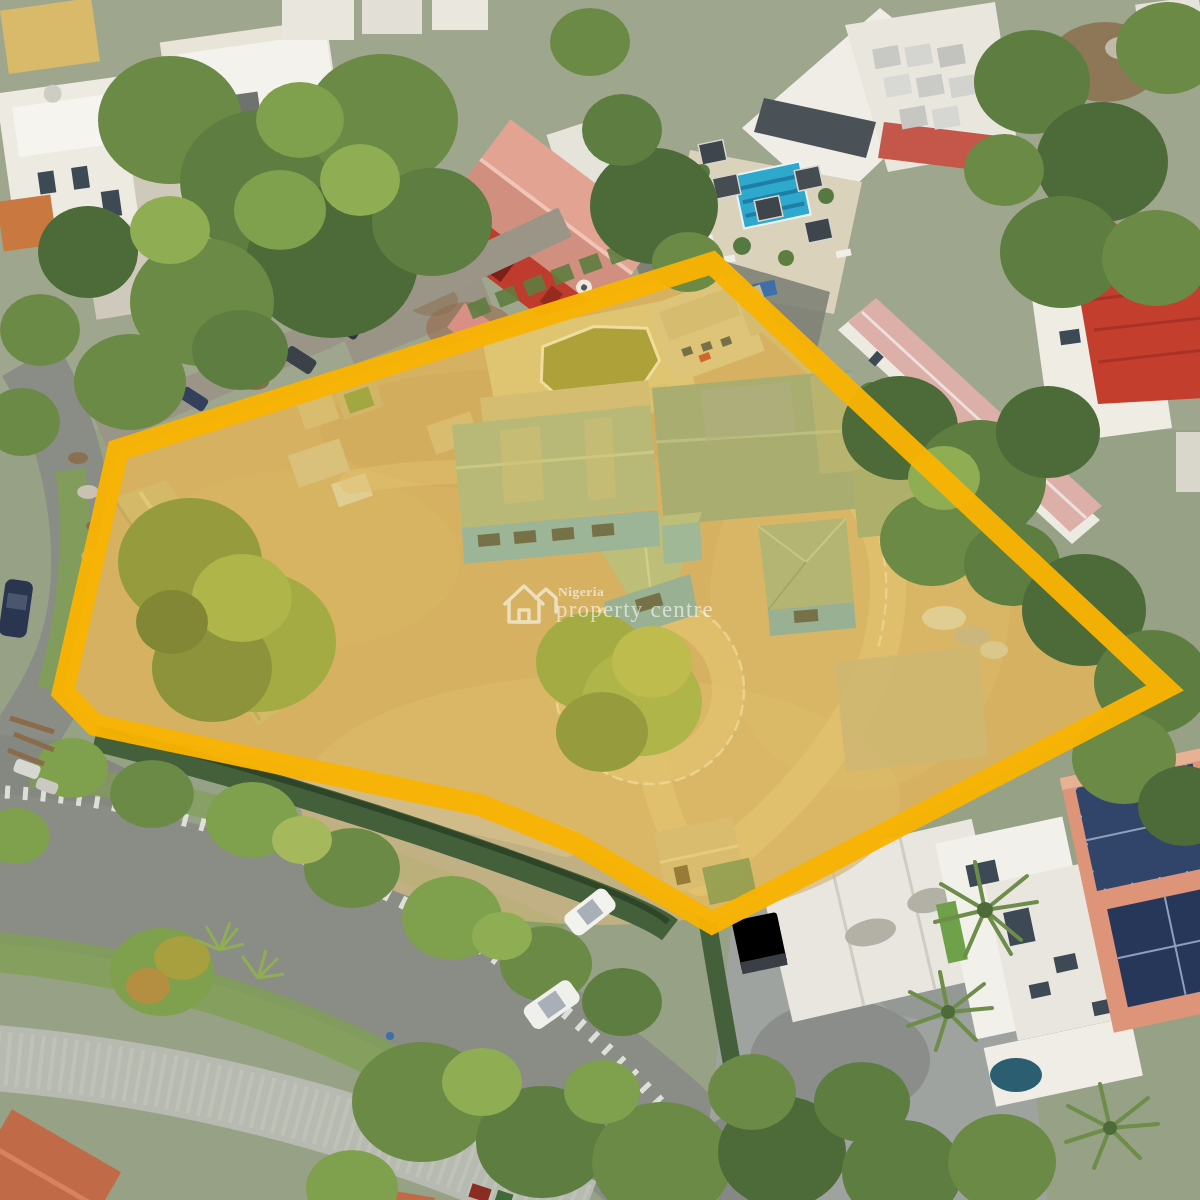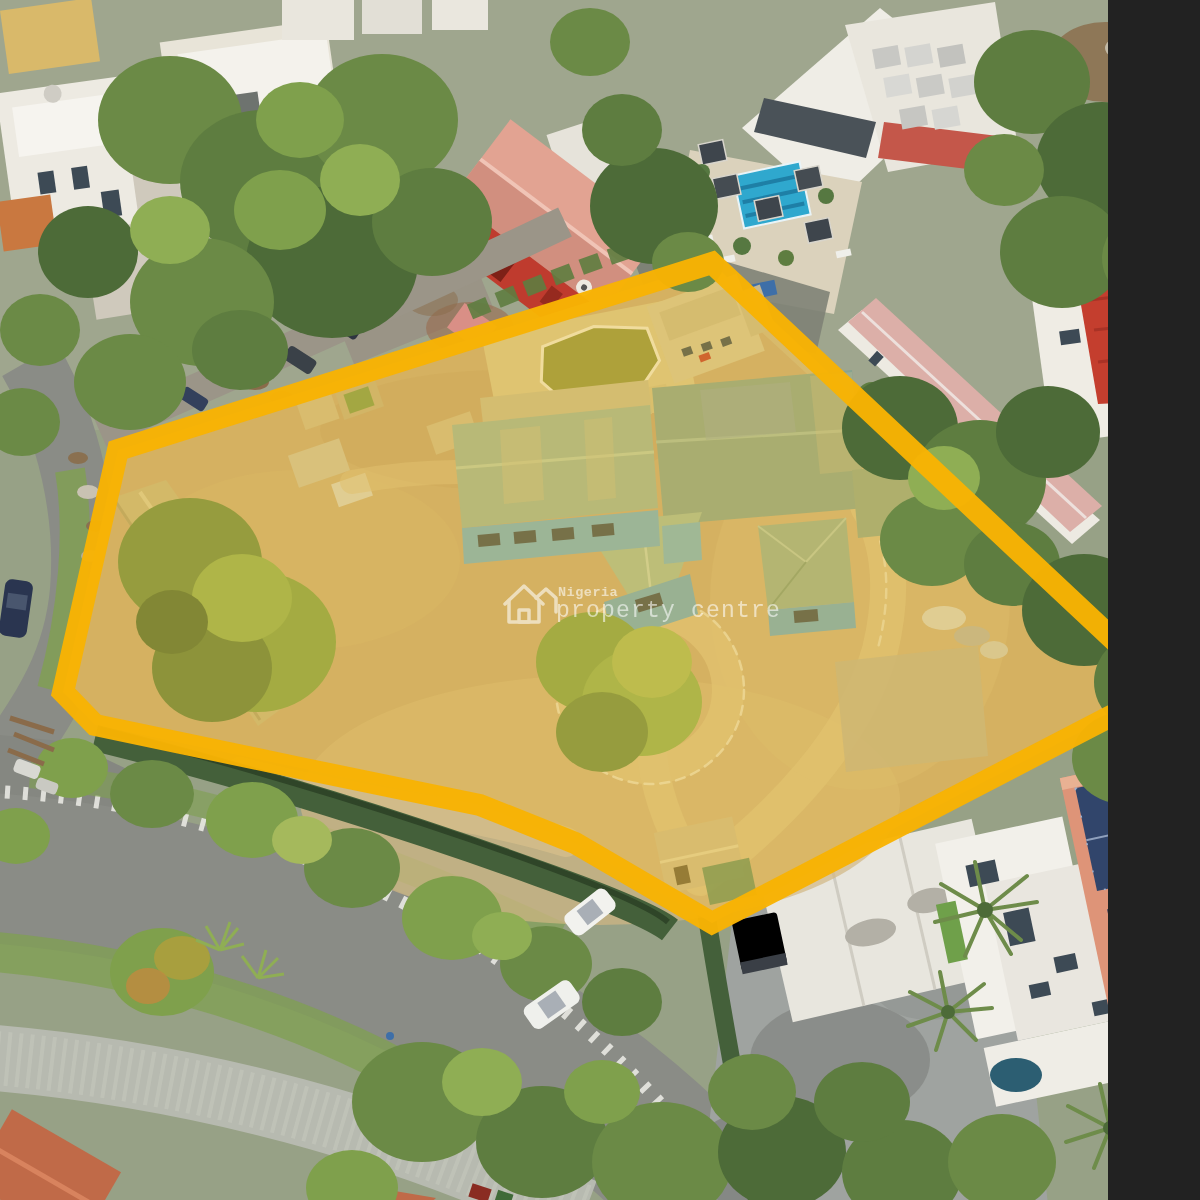--- a/index.html
+++ b/index.html
@@ -1,17 +1,17 @@
 <!DOCTYPE html>
 <html><head>
 <meta charset="utf-8">
 <style>
   html,body{margin:0;padding:0;background:#222;}
-  #stage{width:1108px;height:1200px;position:relative;overflow:hidden;
-         font-family:Liberation Mono, monospace;}
+  #stage{width:1200px;height:1200px;position:relative;overflow:hidden;
+         font-family:Liberation Serif, serif;}
   svg{display:block}
   
   .t1{fill:#4d6b38}.t2{fill:#6b8a46}.t3{fill:#7fa04c}.t4{fill:#8fae54}.t5{fill:#a5b95c}.t6{fill:#5e7d40}
   .asphalt{fill:none;stroke:#8a8c86}
   .white-bldg{fill:#efede6}
   .win{fill:#3d4a55}
   .wm{fill:#ffffff;opacity:.58}
   text{user-select:none}
 </style>
 </head>

